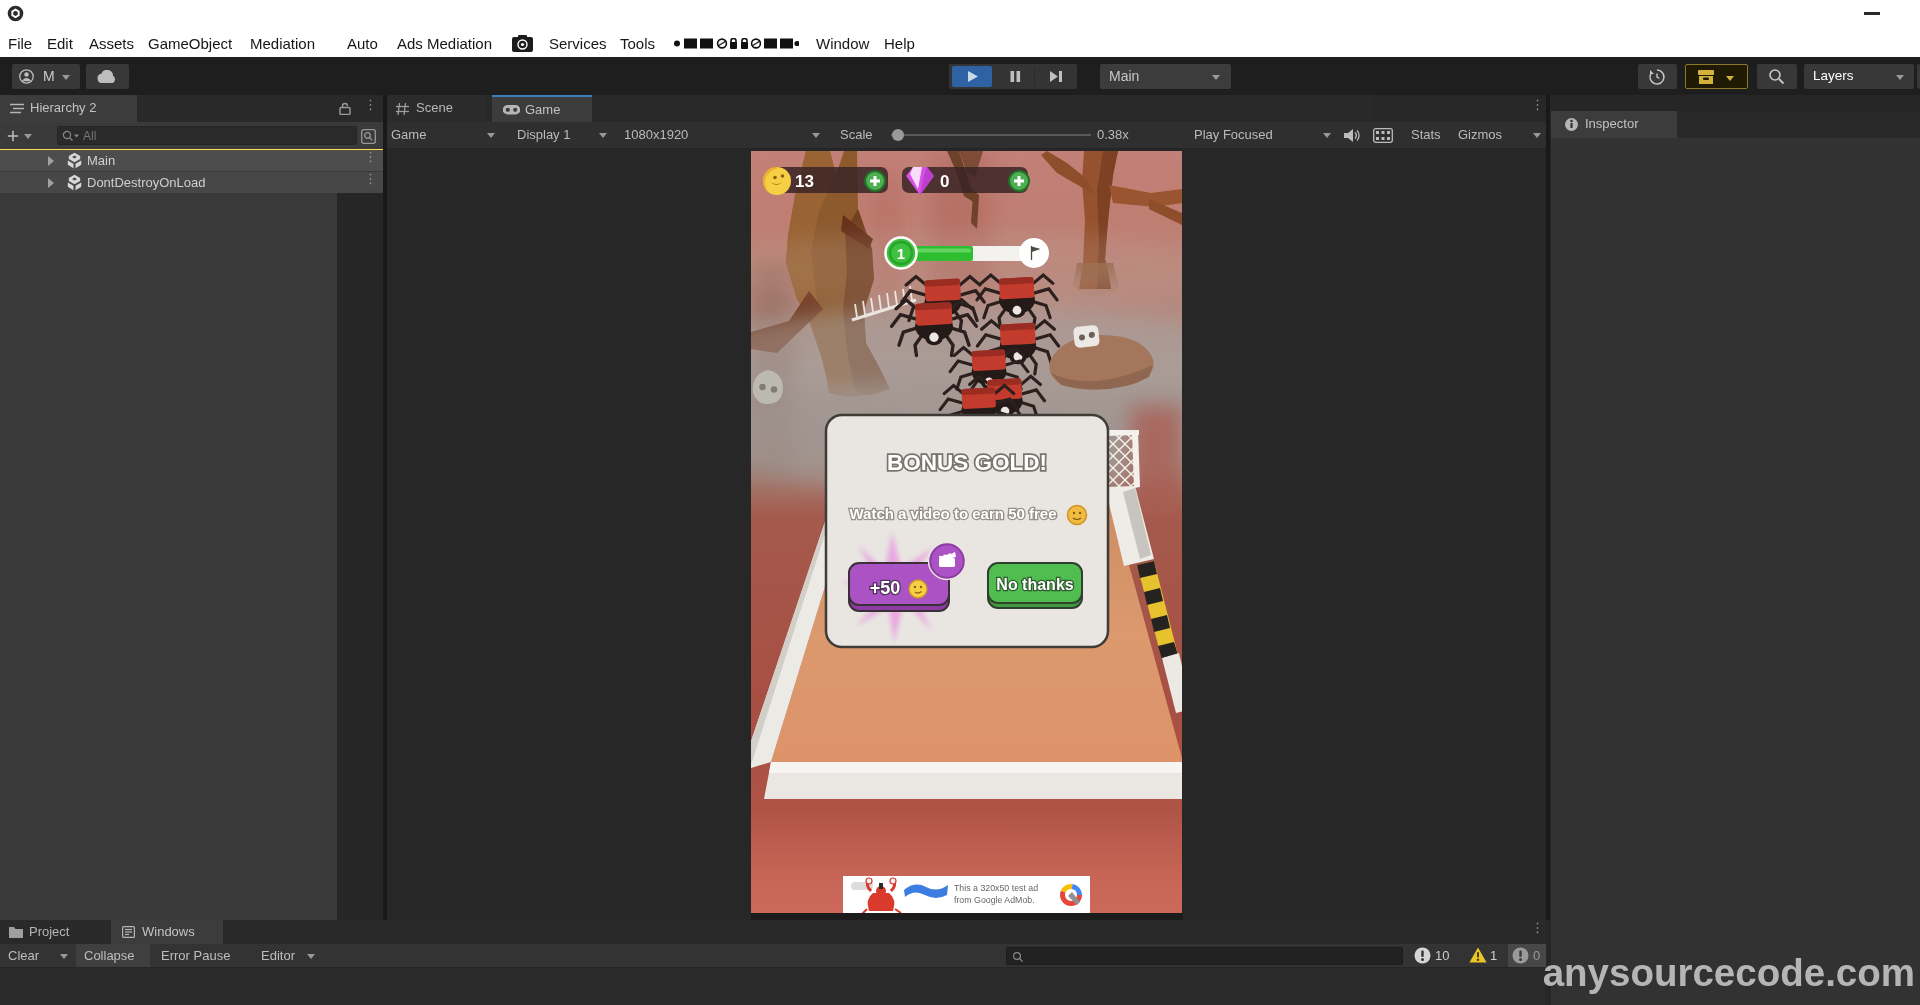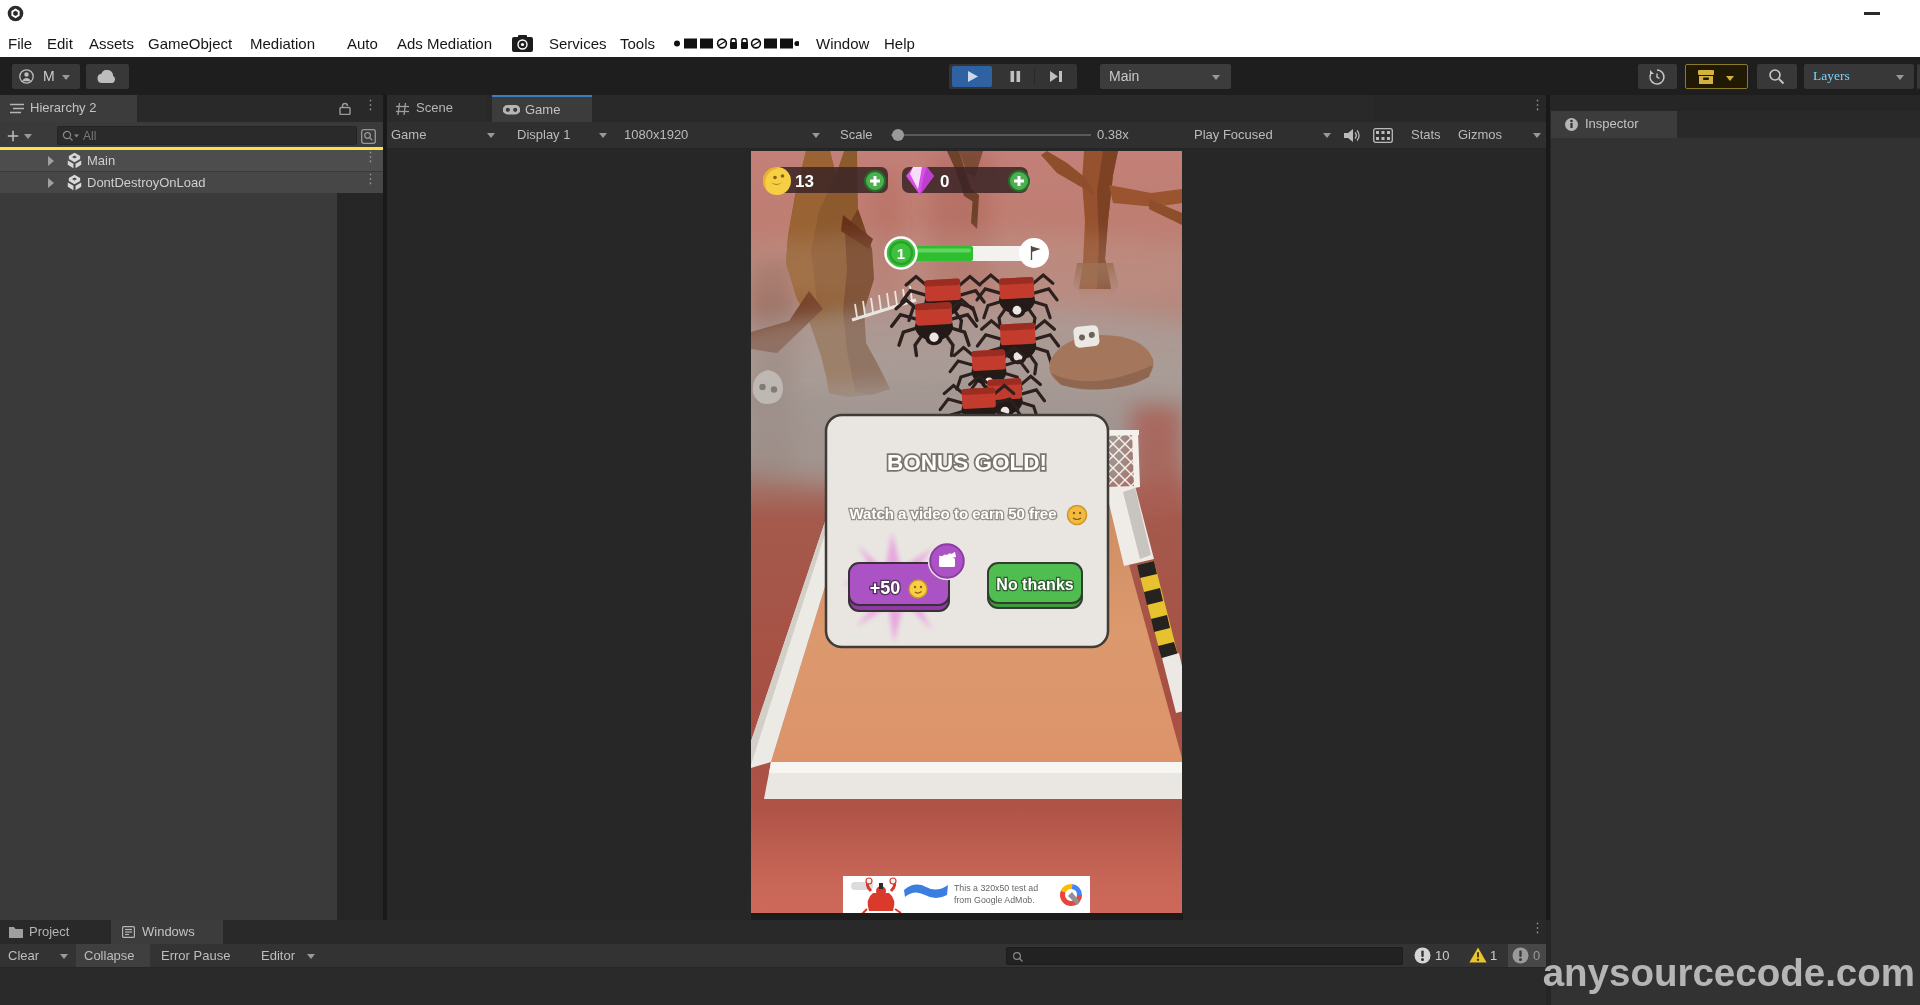--- a/index.html
+++ b/index.html
@@ -17,21 +17,21 @@
 .tbtn svg { display:block; }
 
 .tabbar { position:absolute; background:#292929; }
 .tab { position:absolute; top:0; height:100%; background:#3c3c3c; color:#c3c3c3; font-size:13px; }
 .tab .lbl { position:absolute; top:5px; }
 .tabtext { position:absolute; top:5px; color:#b5b5b5; font-size:13px; }
 .kebab { position:absolute; color:#9a9a9a; font-size:13px; letter-spacing:0; line-height:5px; width:4px; text-align:center; }
 
 #hier { position:absolute; left:0; top:95px; width:337px; height:825px; background:#3a3a3a; }
 #hier-tabbar { left:0; top:0; width:383px; height:27px; }
-#hier-search { position:absolute; left:0; top:27px; width:383px; height:28px; background:#3a3a3a; border-bottom:3px solid #fde047;}
+#hier-search { position:absolute; left:0; top:27px; width:383px; height:28px; background:#3a3a3a; border-bottom:1px solid #fde047;}
 #hsearch { position:absolute; left:57px; top:4px; width:300px; height:19px; background:#2a2a2a; border:1px solid #242424; border-radius:2px; color:#777; font-size:12px; }
 .hrow { position:absolute; left:0; width:383px; height:21px; }
 .hrow .nm { position:absolute; left:87px; top:3px; font-size:13px; color:#cfcfcf; }
 
 #center { position:absolute; left:387px; top:95px; width:1159px; height:825px; background:#272727; }
 #center-tabbar { left:0; top:0; width:986px; height:27px; }
 #gametoolbar { position:absolute; left:0; top:27px; width:1159px; height:27px; background:#2f2f2f; border-bottom:1px solid #242424; }
 .gtb { position:absolute; top:5px; font-size:13px; color:#bbbbbb; }
 
 #inspector { position:absolute; left:1551px; top:95px; width:369px; height:910px; background:#323232;margin-top:16px; }
@@ -147,21 +147,21 @@
       </svg>
     <span class="arrow" style="position:absolute;left:40px;top:11px;border-top-color:#d4b33c"></span>
   </div>
   <div class="tbtn" style="left:1757px; width:40px;">
     <svg style="position:absolute;left:11px;top:4px" width="17" height="17" viewBox="0 0 17 17">
         <circle cx="7" cy="7" r="5" fill="none" stroke="#c8c8c8" stroke-width="1.6"></circle>
         <line x1="11" y1="11" x2="15.5" y2="15.5" stroke="#c8c8c8" stroke-width="1.8"></line>
       </svg>
   </div>
   <div class="tbtn" style="left:1804px; width:110px; background:#383838;">
-    <span style="position:absolute;left:9px;top:4px;font-size:13.5px;color:#7dd3fc;font-family:Liberation Serif, serif;">Layers</span>
+    <span style="position:absolute;left:9px;top:4px;font-size:13.5px;color:#ffffff;">Layers</span>
     <span class="arrow" style="position:absolute;left:92px;top:11px"></span>
   </div>
   <div class="tbtn" style="left:1917px; width:3px; background:#383838;"></div>
 </div>
 
 <div id="hier">
   <div class="tabbar" id="hier-tabbar">
     <div class="tab" style="left:0;width:137px;">
       <svg style="position:absolute;left:10px;top:8px" width="14" height="11" viewBox="0 0 14 11">
           <g stroke="#b5b5b5" stroke-width="1.5">

